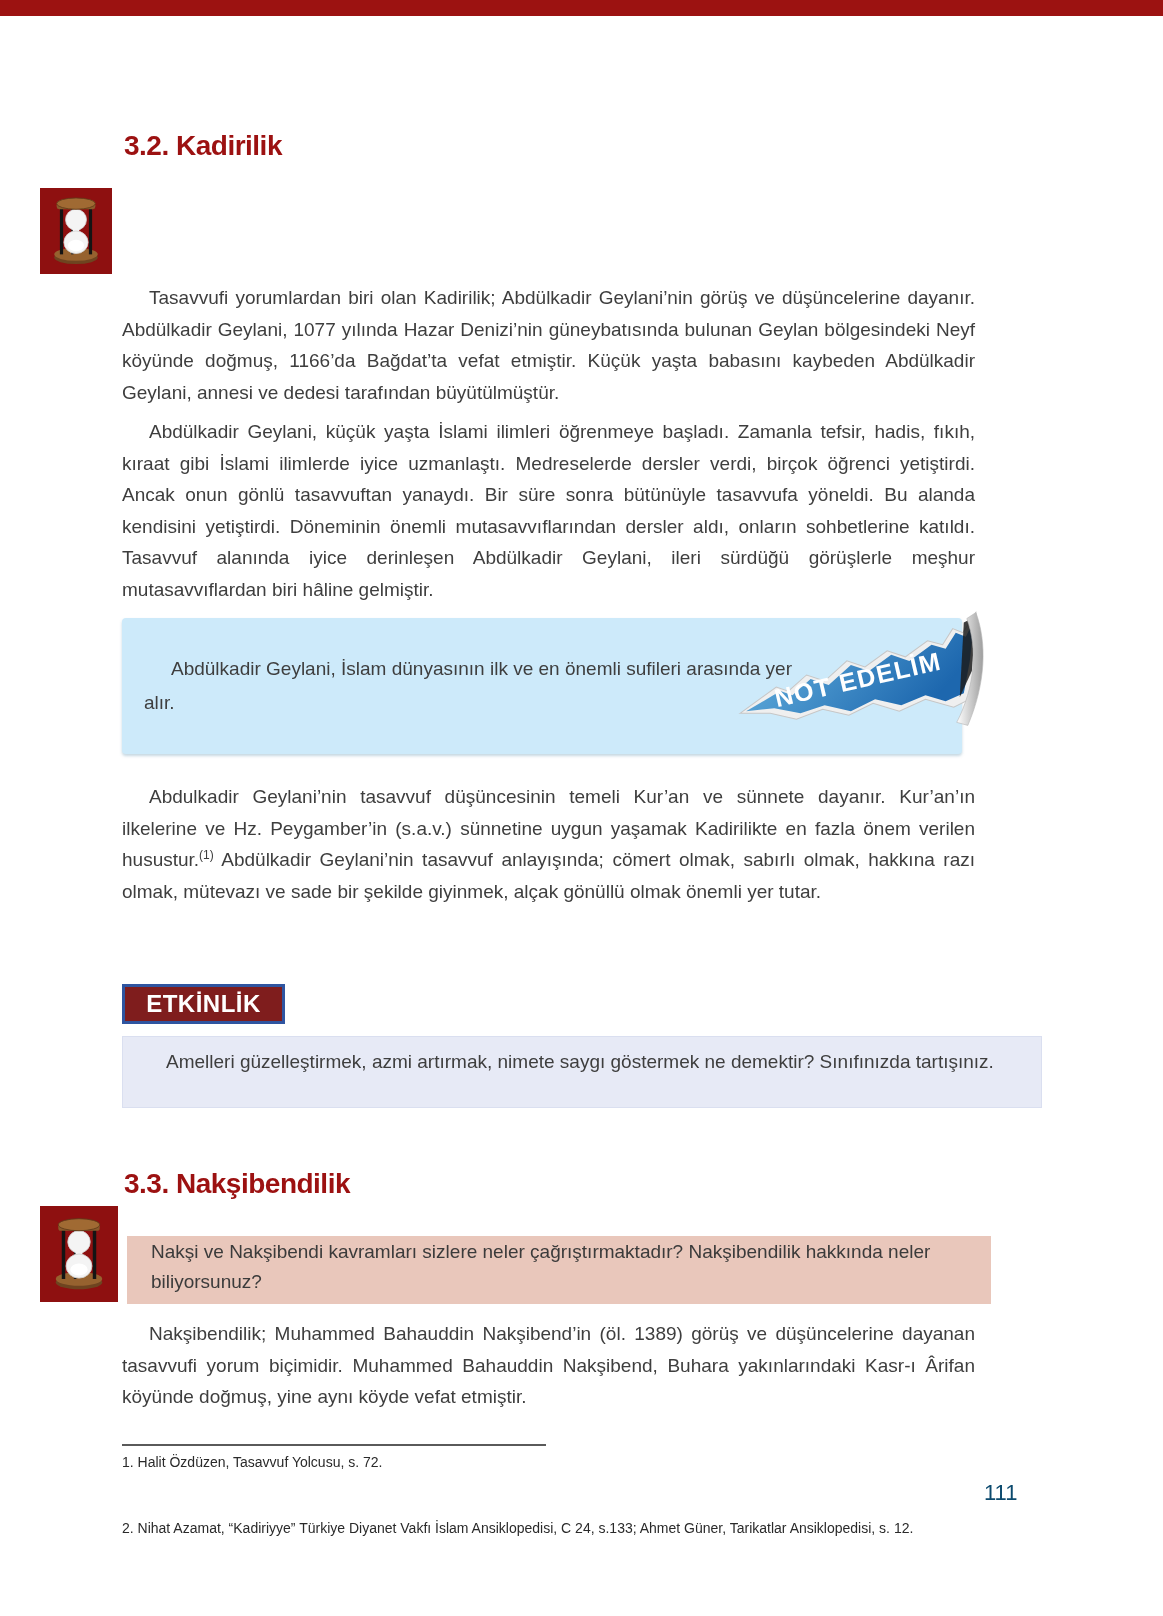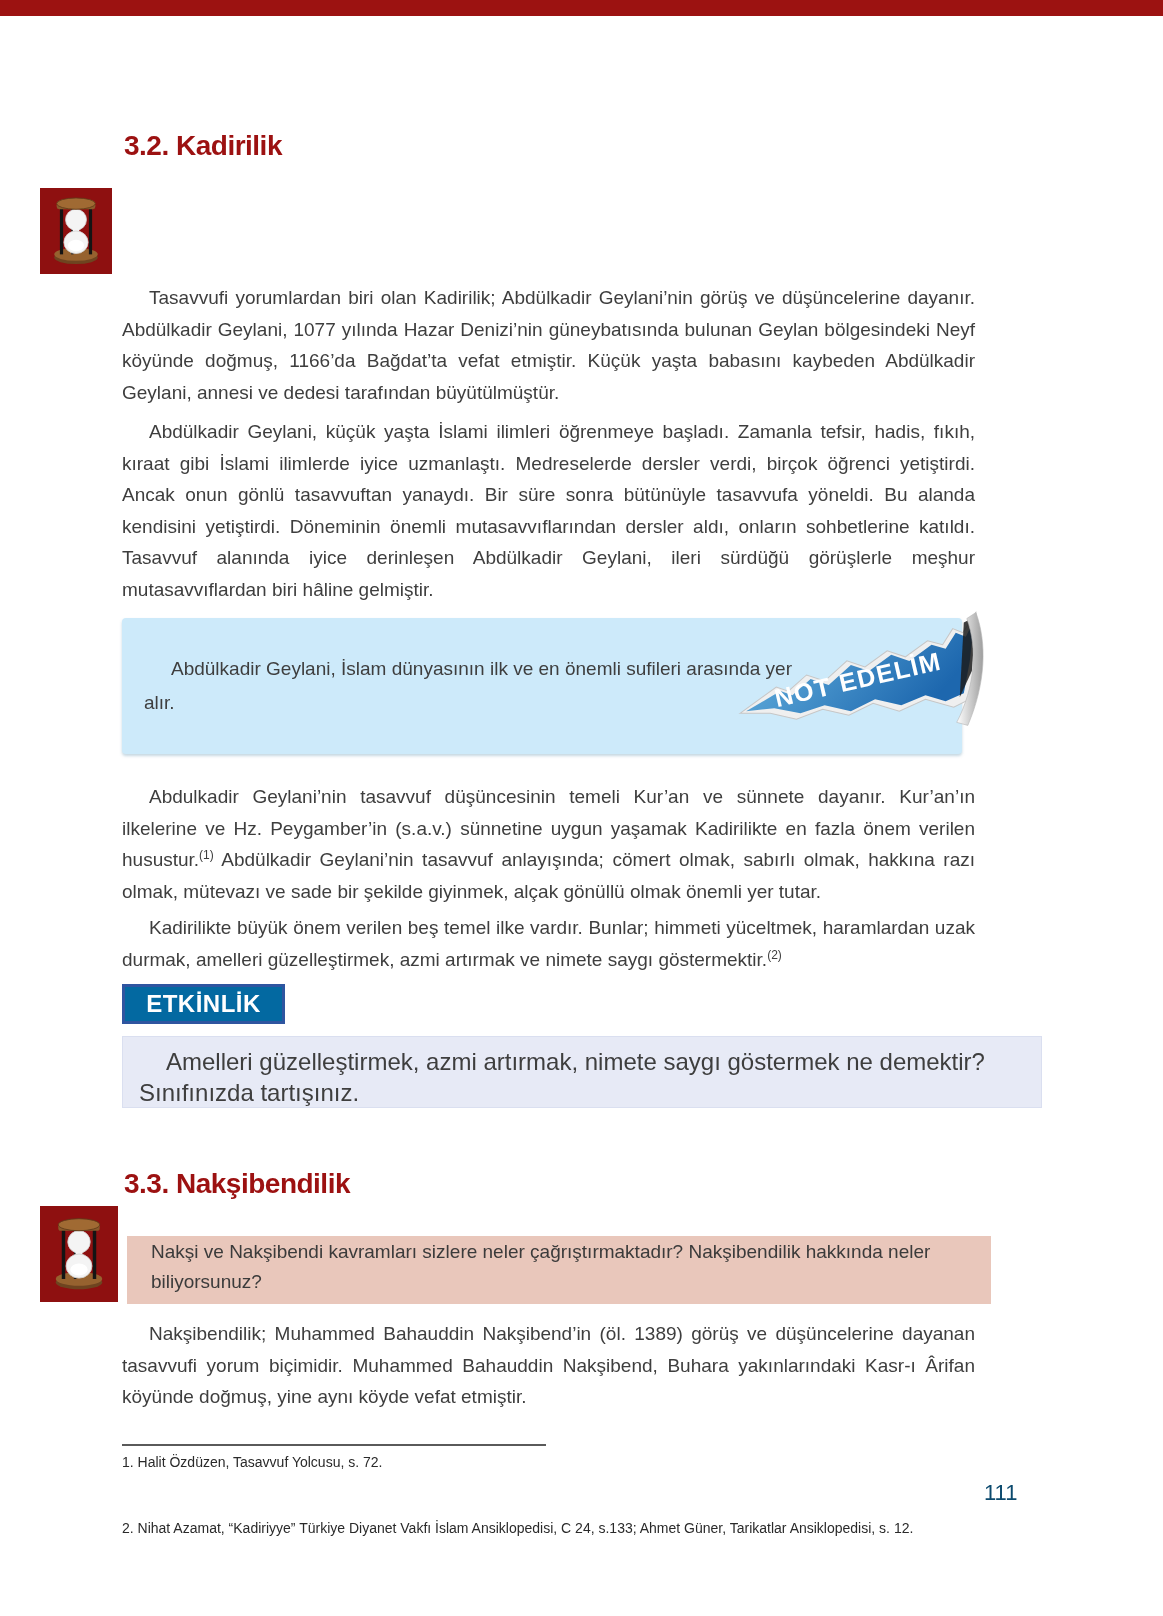--- a/index.html
+++ b/index.html
@@ -22,25 +22,25 @@
   #p2{top:416px;}
   #p3{top:781px;}
   #p4{top:912px;}
   #p5{top:1318px;}
   .fnmark{vertical-align:super;font-size:12px;line-height:0;}
   .note-box{position:absolute;left:122px;top:618px;width:840px;height:136px;background:#cdeafa;
         border-radius:4px;box-shadow:0 2px 3px rgba(90,140,170,0.35);}
   .note-text{position:absolute;left:22px;top:34px;width:648px;margin:0;font-size:19px;
         line-height:34px;color:#3e3e3e;text-indent:27px;text-align:left;}
   .ribbon-svg{position:absolute;right:-28px;top:-18px;width:252px;height:152px;pointer-events:none;}
-  .etk-label{position:absolute;left:122px;top:984px;width:163px;height:40px;background:#0369a1;
+  .etk-label{position:absolute;left:122px;top:984px;width:163px;height:40px;background:#7f1d1d;
         border:3px solid #2f55a0;box-sizing:border-box;display:flex;align-items:center;justify-content:center;
         color:#ffffff;font-size:24px;font-weight:bold;letter-spacing:0.5px;}
   .etk-box{position:absolute;left:122px;top:1036px;width:920px;height:72px;background:#e7eaf6;
-        border:1px solid #dadff0;box-sizing:border-box;padding:9px 16px;font-size:24px;line-height:31px;
+        border:1px solid #dadff0;box-sizing:border-box;padding:9px 16px;font-size:19px;line-height:31px;
         color:#3e3e3e;text-indent:27px;}
   .fn-rule{position:absolute;left:122px;top:1444px;width:424px;height:2px;background:#5a5a5a;}
   .footnote{position:absolute;left:122px;margin:0;font-size:14px;color:#2a2a2a;line-height:20px;}
   #fn1{top:1452px;}
   #fn2{top:1474px;margin-top:44px;}
   .page-number{position:absolute;left:984px;top:1480px;margin:0;font-size:22px;font-weight:normal;color:#0c4a6e;}
 </style>
 </head>
 <body>
 
@@ -85,21 +85,20 @@
       <polygon points="2,112 38,86 50,90 68,74 86,80 108,60 126,66 148,50 166,56 188,40 203,44 213,28 223,32 236,12 240,52 234,96 214,106 186,98 160,110 134,102 110,114 84,108 58,118 32,112" fill="#efefef" stroke="#c6c6c6" stroke-width="1"></polygon>
       <polygon points="8,110 42,90 54,94 72,78 90,84 112,64 130,70 152,54 170,60 192,44 206,48 216,32 226,36 234,20 230,60 224,92 206,100 186,94 162,104 136,98 112,110 86,104 62,112 36,107" fill="url(#blueGrad)"></polygon>
       <polygon points="224,22 236,16 232,70 220,96" fill="#1c1c1c" opacity="0.85"></polygon>
       <path d="M236,12 C247,42 246,82 228,124 L217,121 C235,86 238,48 227,18 Z" fill="url(#curlGrad)" stroke="#b5b5b5" stroke-width="0.6"></path>
       <text x="121" y="87" transform="rotate(-13 121 87)" text-anchor="middle" font-family="Liberation Sans, sans-serif" font-size="25" font-weight="bold" fill="#ffffff" letter-spacing="1.5">NOT EDELİM</text>
     </svg>
   </div>
 
   <p class="body-par" id="p3"><span>Abdulkadir Geylani’nin tasavvuf düşüncesinin temeli Kur’an ve sünnete dayanır. Kur’an’ın ilkelerine ve Hz. Peygamber’in (s.a.v.) sünnetine uygun yaşamak Kadirilikte en fazla önem veri­len husustur.</span><span class="fnmark">(1)</span><span> Abdülkadir Geylani’nin tasavvuf anlayışında; cömert olmak, sabırlı olmak, hak­kına razı olmak, mütevazı ve sade bir şekilde giyinmek, alçak gönüllü olmak önemli yer tutar.</span></p>
 
-  <p class="body-par" id="p4"><span>Kadirilikte büyük önem verilen beş temel ilke vardır. Bunlar; himmeti yüceltmek, haramlar­dan uzak durmak, amelleri güzelleştirmek, azmi artırmak ve nimete saygı göstermektir.</span><span class="fnmark">(2)</span></p>
 
   <div class="etk-label">ETKİNLİK</div>
   <div class="etk-box">Amelleri güzelleştirmek, azmi artırmak, nimete saygı göstermek ne demektir? Sınıfınızda tartışınız.</div>
 
   <h2 class="sec-heading" id="h-naksibendilik">3.3. Nakşibendilik</h2>
 
   <div class="hourglass-box" id="hour2">
     <svg width="62" height="80" viewBox="0 0 72 86">
       <ellipse cx="36" cy="76" rx="27" ry="8" fill="#6e4420"></ellipse>
       <ellipse cx="36" cy="72" rx="27" ry="8" fill="#96622f"></ellipse>

